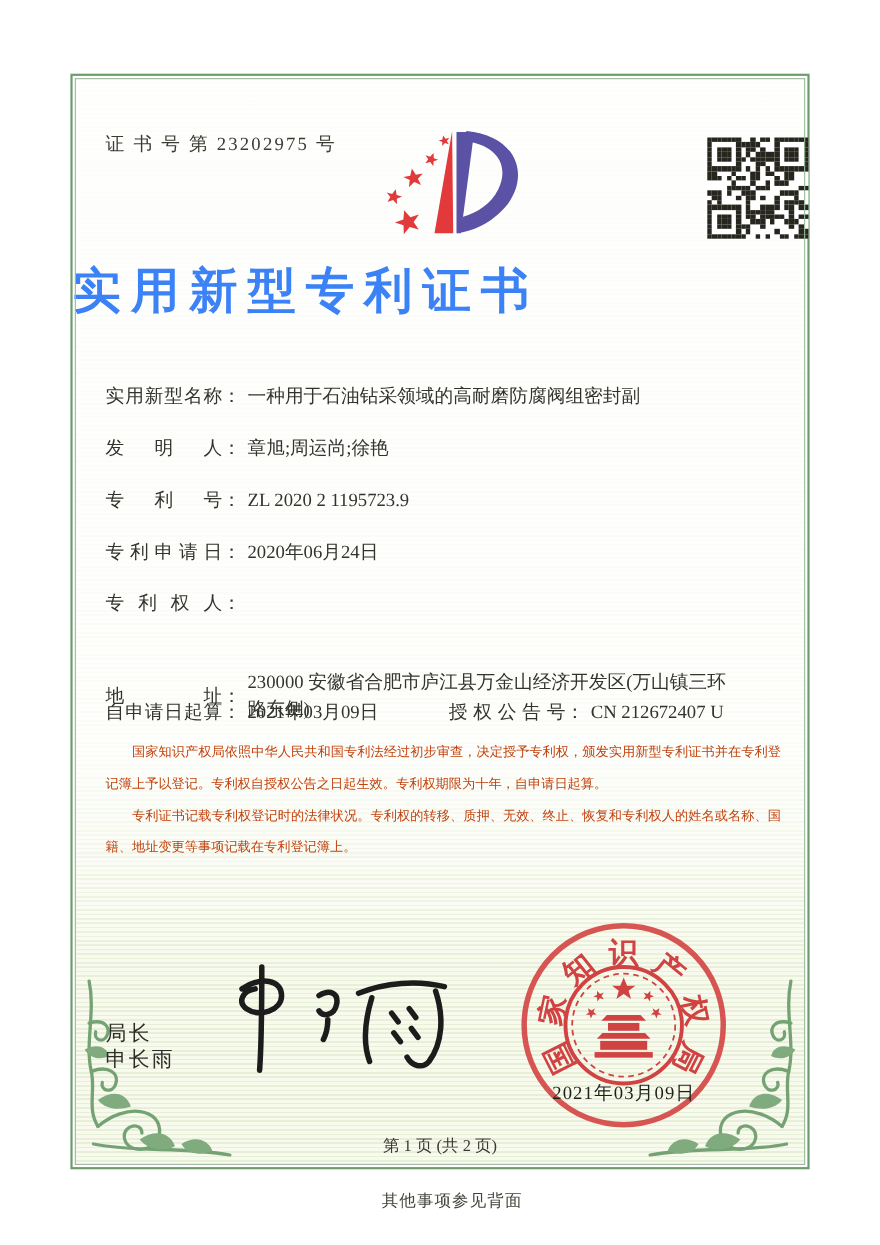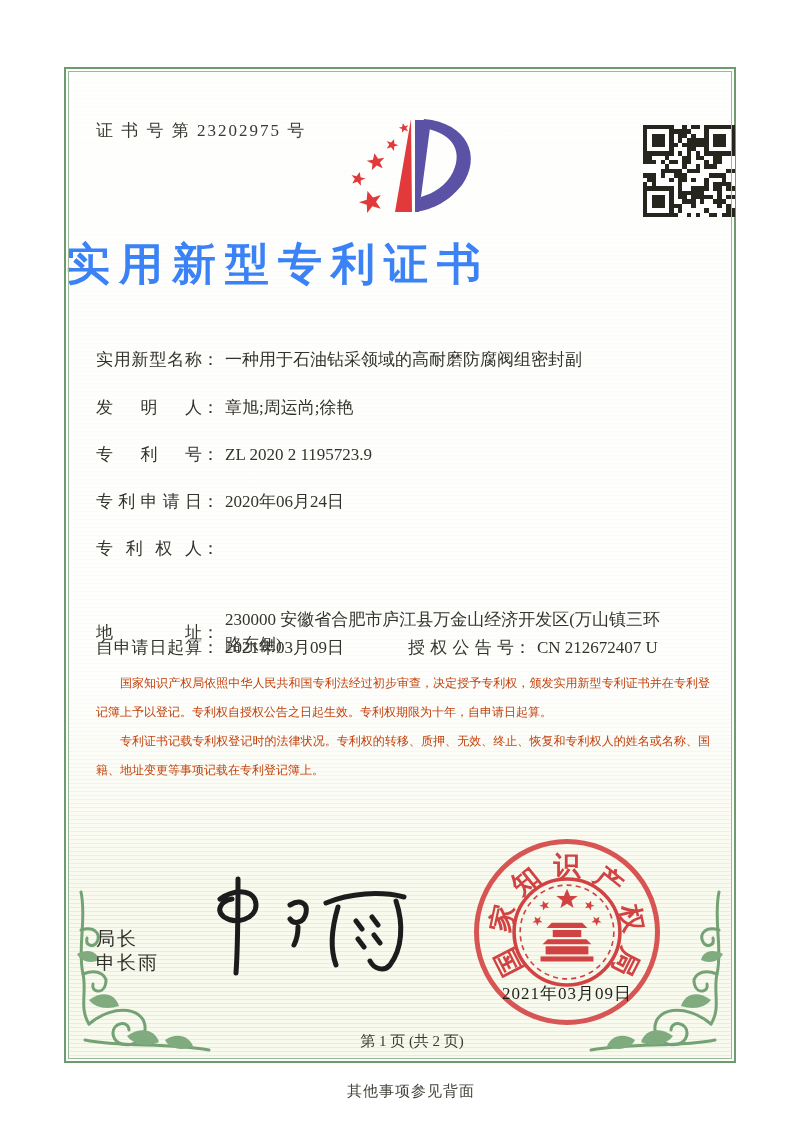--- a/index.html
+++ b/index.html
@@ -83,21 +83,21 @@
     font-family:"Liberation Serif","DejaVu Serif",serif;
   }
   .emblem{position:absolute;left:50%;top:50%;transform:translate(-50%,-50%);width:114px;height:114px;}
   .seal-date{
     position:absolute;left:401px;top:913px;width:200px;text-align:center;
     font-size:17px;letter-spacing:1px;color:#1f1f1a;z-index:5;
   }
 
   .page-footer{
     position:absolute;left:0;top:963px;width:100%;text-align:center;
-    font-size:15px;color:#3a3a33;padding-left:12px;
+    font-size:15px;color:#3a3a33;
   }
   .back-note{
     position:absolute;left:11px;top:1082px;width:100%;text-align:center;
     font-size:15px;color:#44433a;letter-spacing:1px;z-index:6;
   }
 </style>
 </head>
 <body>
 
 <div class="frame">

